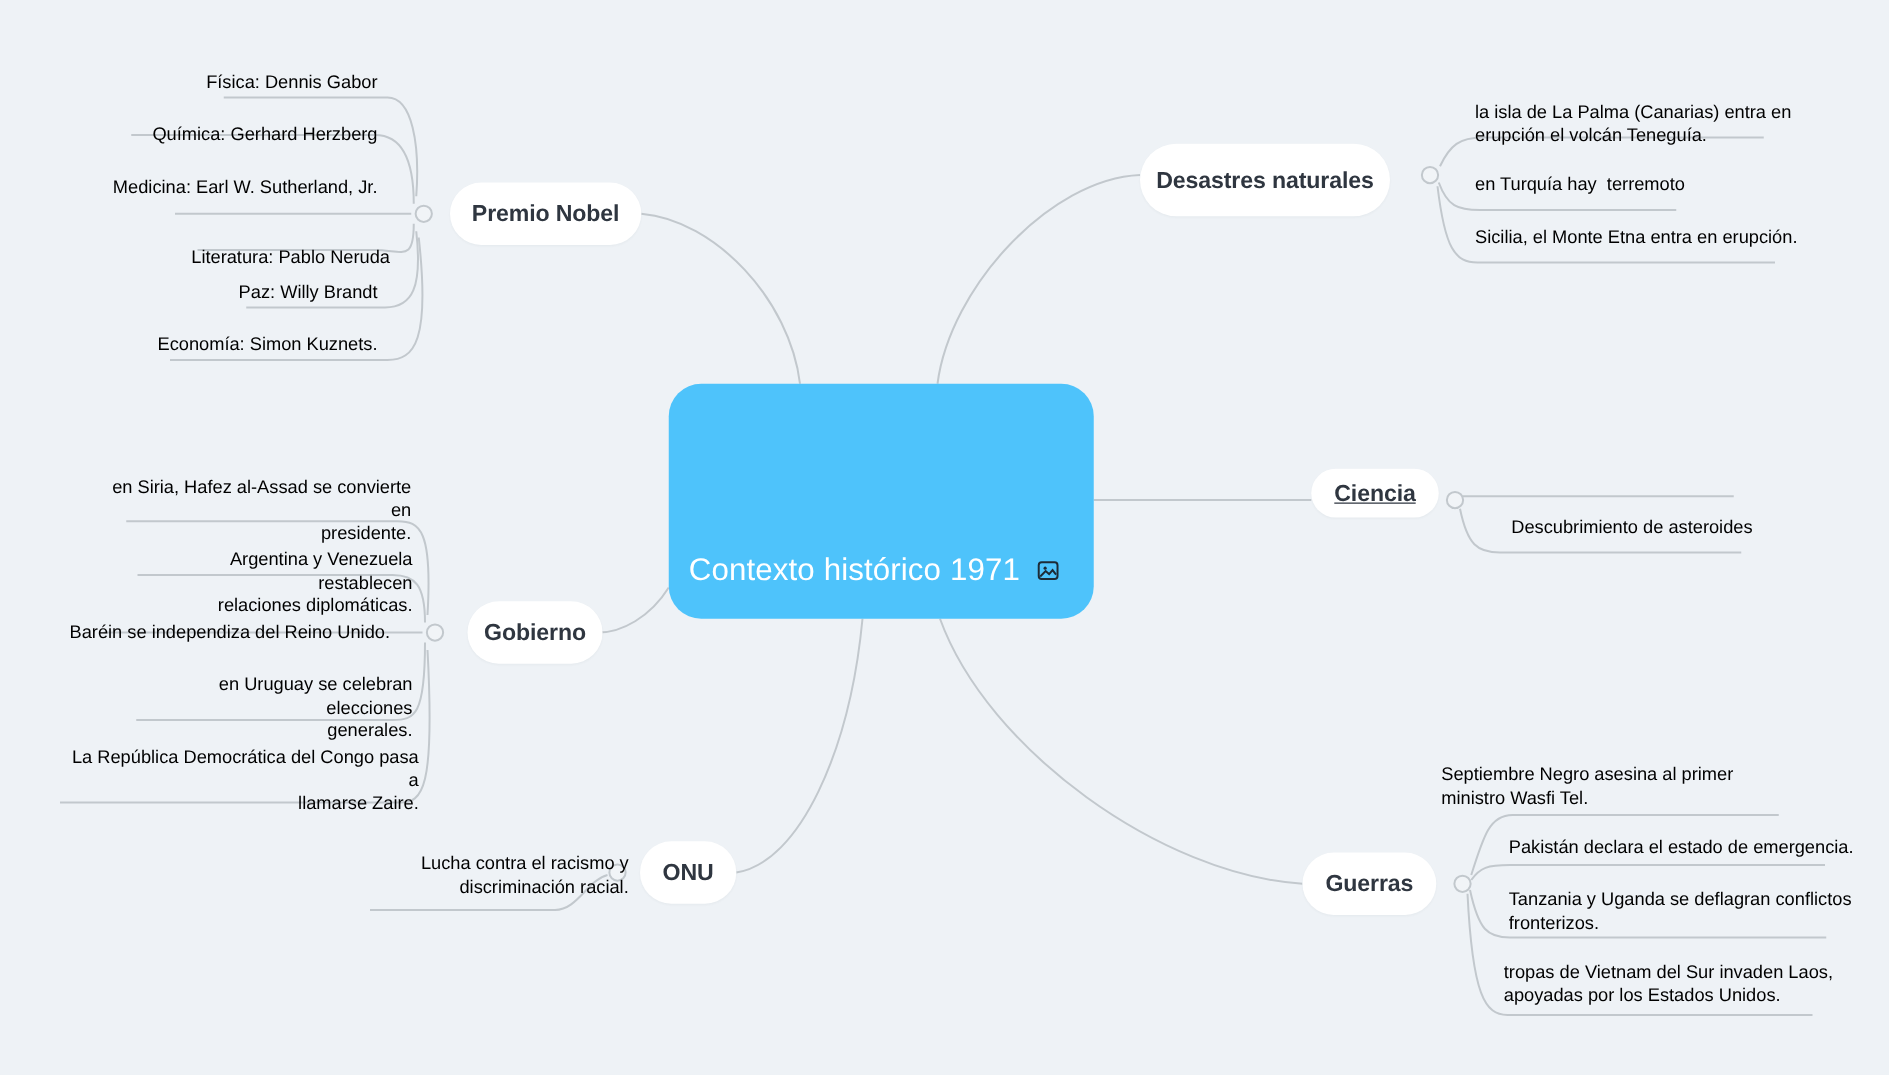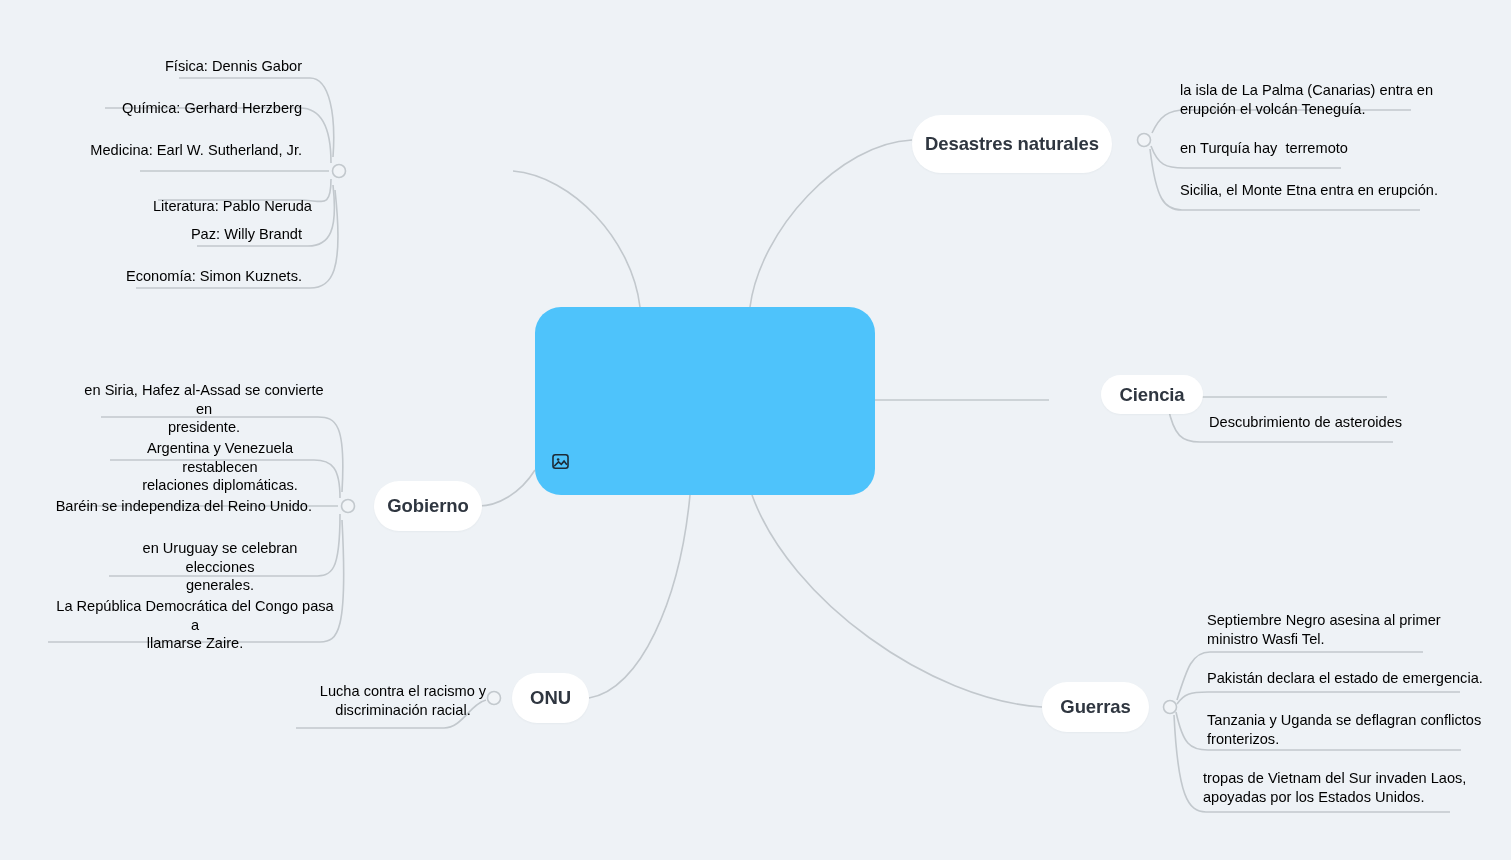--- a/index.html
+++ b/index.html
@@ -49,21 +49,21 @@
   }
 
   .leaf { position:absolute; }
   .leaf .txt {
     color:#000000;
     font-size:14.6px;
     line-height:1.28;
     white-space:pre-wrap;
   }
   .leaf.right .txt { text-align:left; }
-  .leaf.left  .txt { text-align:center; }
+  .leaf.left  .txt { text-align:right; }
   .leaf.lright .txt { text-align:right; }
 </style>
 </head>
 <body>
 
 <div id="canvas">
 
   <svg class="links" viewBox="0 0 1511 860">
 
     <path d="M 640 307 C 632 240 572 176 513 171"></path>
@@ -107,36 +107,40 @@
     <path d="M 340 514 C 340 572 332 576 314 576 L 109 576"></path>
     <path d="M 342 520 C 348 632 338 642 320 642 L 48 642"></path>
     <circle class="joint" cx="348" cy="506" r="6.5"></circle>
 
     <path d="M 486 700 C 470 704 462 728 444 728 L 296 728"></path>
     <circle class="joint" cx="494" cy="698" r="6.5"></circle>
   </svg>
 
   <div class="node central">
     <div class="central-row">
+      <span class="central-title">Contexto histórico 1971</span>
       <span>
         <svg class="img-icon" viewBox="0 0 24 24" fill="none" stroke="#1d2b36" stroke-width="2">
           <rect x="2.5" y="3.5" width="19" height="17" rx="3"></rect>
           <circle cx="9" cy="9.5" r="1.6" fill="#1d2b36" stroke="none"></circle>
           <path d="M4 18 L9.5 12.5 L13 15.5 L16.5 11.5 L20 16"></path>
         </svg>
       </span>
     </div>
   </div>
 
+  <div class="node pill" style="left:360px; top:146px; width:153px; height:50px;">
+    <span>Premio Nobel</span>
+  </div>
 
   <div class="node pill" style="left:912px; top:115px; width:200px; height:58px;">
     <span>Desastres naturales</span>
   </div>
 
-  <div class="node pill" style="left:1101px; top:375px; width:102px; height:39px;">
+  <div class="node pill" style="left:1049px; top:375px; width:102px; height:39px;text-decoration:underline;">
     <span>Ciencia</span>
   </div>
 
   <div class="node pill" style="left:1042px; top:682px; width:107px; height:50px;">
     <span>Guerras</span>
   </div>
 
   <div class="node pill" style="left:374px; top:481px; width:108px; height:50px;justify-content:center;">
     <span>Gobierno</span>
   </div>
@@ -172,21 +176,21 @@
     <div class="txt">en Turquía hay  terremoto</div>
   </div>
   <div class="leaf right" style="left:1180px; top:181px; width:310px;">
     <div class="txt">Sicilia, el Monte Etna entra en erupción.</div>
   </div>
 
   <div class="leaf right" style="left:1209px; top:413px; width:290px;">
     <div class="txt">Descubrimiento de asteroides</div>
   </div>
 
-  <div class="leaf right" style="left:1207px; top:611px; width:300px;">
+  <div class="leaf right" style="left:1153px; top:611px; width:300px;">
     <div class="txt">Septiembre Negro asesina al primer
 ministro Wasfi Tel.</div>
   </div>
   <div class="leaf right" style="left:1207px; top:669px; width:300px;">
     <div class="txt">Pakistán declara el estado de emergencia.</div>
   </div>
   <div class="leaf right" style="left:1207px; top:711px; width:300px;">
     <div class="txt">Tanzania y Uganda se deflagran conflictos
 fronterizos.</div>
   </div>

